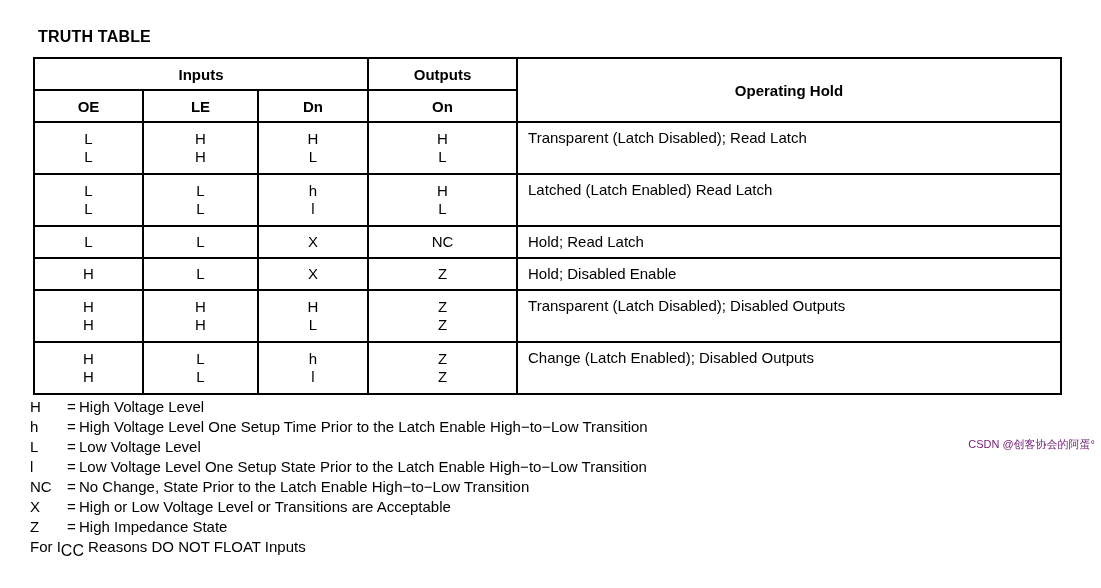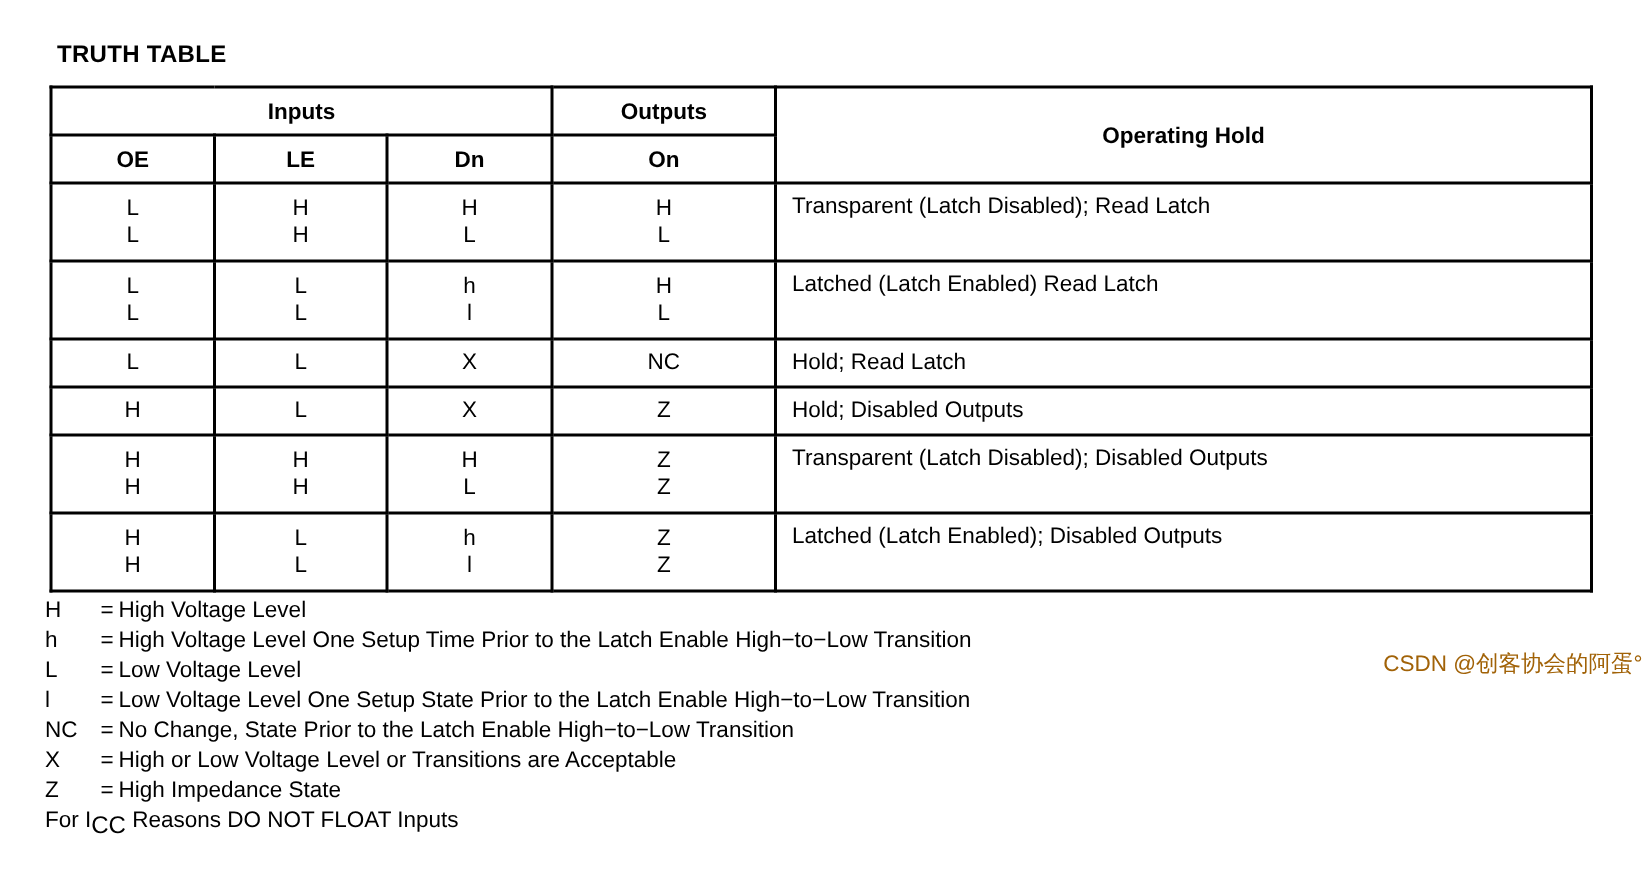--- a/index.html
+++ b/index.html
@@ -69,22 +69,22 @@
     line-height: 20px;
   }
   .footnote sub {
     font-size: 16px;
     line-height: 0;
   }
 
   .watermark {
     position: absolute;
     right: 6px; bottom: 9px;
-    font-size: 15px;
-    color: #a16207;
+    font-size: 11px;
+    color: #701a75;
     text-shadow: 0.5px 0.5px 0 #ffffff;
   }
 </style>
 </head>
 <body>
 
 <div class="page">
 
   <div class="title">TRUTH TABLE</div>
 
@@ -136,21 +136,21 @@
         <td class="val">L</td>
         <td class="val">X</td>
         <td class="val">NC</td>
         <td class="mode">Hold; Read Latch</td>
       </tr>
       <tr class="h32">
         <td class="val">H</td>
         <td class="val">L</td>
         <td class="val">X</td>
         <td class="val">Z</td>
-        <td class="mode">Hold; Disabled Outputs</td>
+        <td class="mode">Hold; Disabled Enable</td>
       </tr>
       <tr class="h52">
         <td class="val">H
 H</td>
         <td class="val">H
 H</td>
         <td class="val">H
 L</td>
         <td class="val">Z
 Z</td>
@@ -158,21 +158,21 @@
       </tr>
       <tr class="h52">
         <td class="val">H
 H</td>
         <td class="val">L
 L</td>
         <td class="val">h
 l</td>
         <td class="val">Z
 Z</td>
-        <td class="mode">Latched (Latch Enabled); Disabled Outputs</td>
+        <td class="mode">Change (Latch Enabled); Disabled Outputs</td>
       </tr>
     </tbody>
   </table>
 
   <div class="legend">
     <div class="legend-row">
       <span>H</span>
         <span>=</span>
         <span>High Voltage Level</span>
     </div>

